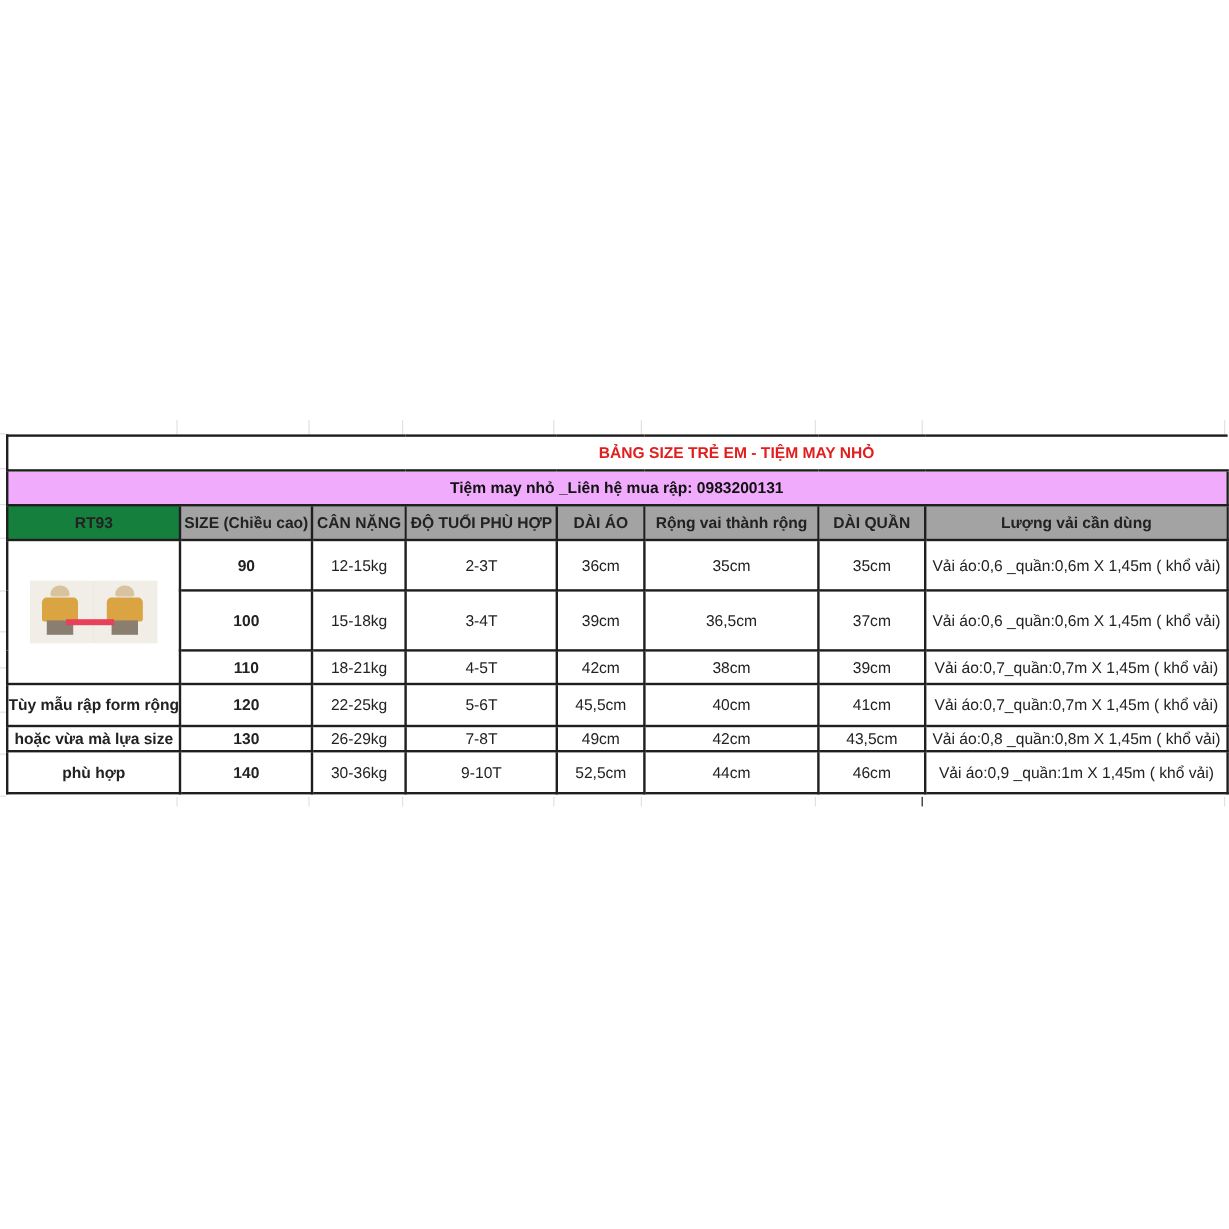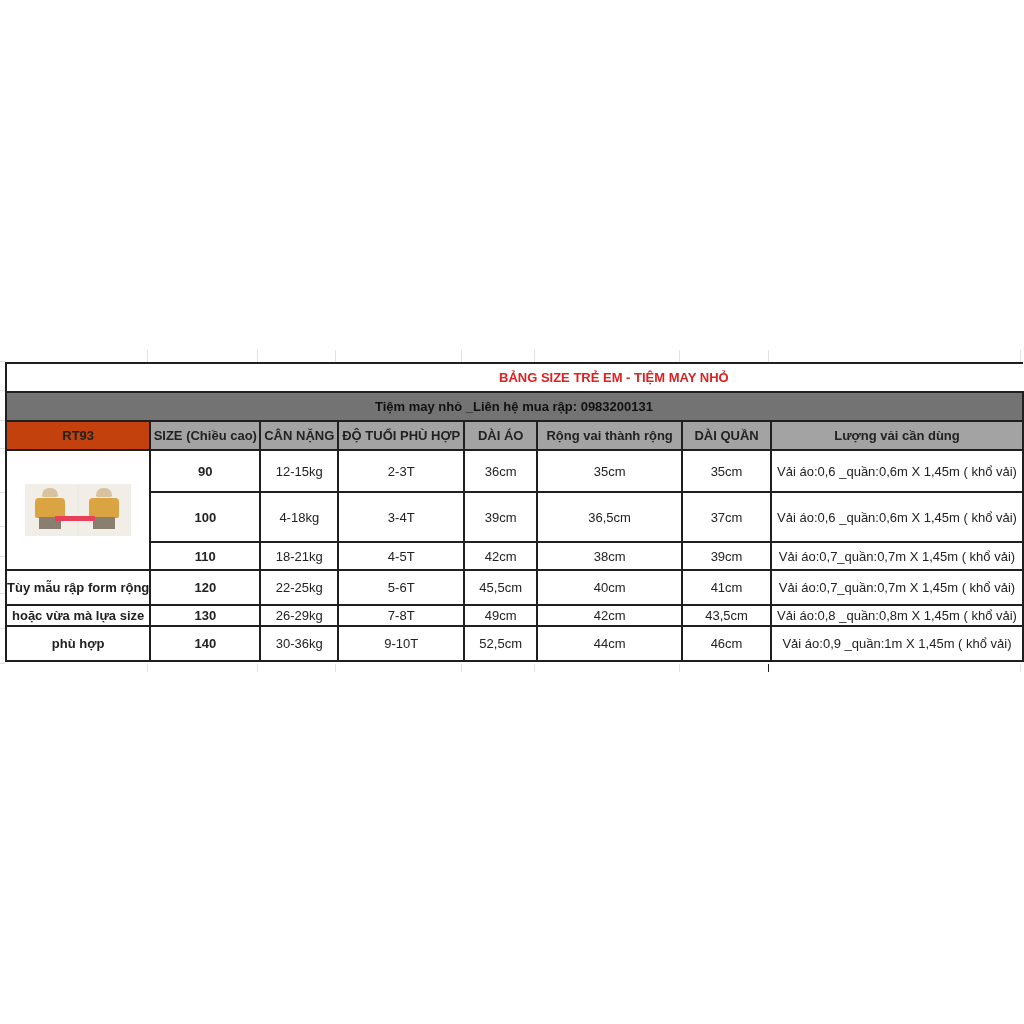--- a/index.html
+++ b/index.html
@@ -7,24 +7,24 @@
   .gridtop { position:absolute; left:0; top:350px; width:1024px; height:12px; }
   .gridtop .v { position:absolute; top:0; width:1px; height:12px; background:#e2e2e2; }
   .gridbot { position:absolute; left:0; top:664px; width:1024px; height:8px; }
   .gridbot .v { position:absolute; top:0; width:1px; height:8px; background:#e2e2e2; }
   .leftmarks .h { position:absolute; left:0; width:5px; height:1px; background:#e2e2e2; }
 
   table.sheet { position:absolute; left:5px; top:362px; border-collapse:collapse; table-layout:fixed;padding-left:24px; }
   table.sheet td { border:2px solid #1f1f1f; padding:0; text-align:center; vertical-align:middle; font-size:13px; color:#222; white-space:nowrap; overflow:hidden; }
   .title-row td { height:27px; }
   .title { color:#e02020; font-weight:bold; font-size:13px; }
-  .contact-row td { background:#737373; height:27px; }
+  .contact-row td { background:#f0abfc; height:27px; }
   .contact { font-weight:bold; font-size:13px; color:#111; }
   .head-row td { height:27px; font-weight:bold; font-size:13px; color:#111; }
-  .green { background:#c2410c; }
+  .green { background:#15803d; }
   .blue { background:#a3a3a3; }
   .size { font-weight:bold; font-size:13px; color:#111; }
   .note { color:#1a1aa6; font-weight:bold; font-size:11px; }
   .photo { width:106px; height:52px; margin:0 auto; position:relative; background:#eeeae4; display:flex; gap:2px; }
   .photo .pic { flex:1; position:relative; background:#f1ede7; overflow:hidden; }
   .photo .shirt { position:absolute; left:10px; top:14px; width:30px; height:20px; background:#d9a441; border-radius:4px 4px 2px 2px; }
   .photo .shorts { position:absolute; left:14px; top:33px; width:22px; height:12px; background:#8a7e70; }
   .photo .hat { position:absolute; left:17px; top:4px; width:16px; height:9px; background:#d8c3a0; border-radius:8px 8px 2px 2px; }
   .photo .label { position:absolute; left:30px; top:32px; width:40px; height:5px; background:#e8405a; }
 </style>
@@ -102,21 +102,21 @@
     <td class="size">90</td>
     <td>12-15kg</td>
     <td>2-3T</td>
     <td>36cm</td>
     <td>35cm</td>
     <td>35cm</td>
     <td>Vải áo:0,6 _quần:0,6m X 1,45m ( khổ vải)</td>
   </tr>
   <tr style="height:50px">
     <td class="size">100</td>
-    <td>4-18kg</td>
+    <td>15-18kg</td>
     <td>3-4T</td>
     <td>39cm</td>
     <td>36,5cm</td>
     <td>37cm</td>
     <td>Vải áo:0,6 _quần:0,6m X 1,45m ( khổ vải)</td>
   </tr>
   <tr style="height:28px">
     <td class="size">110</td>
     <td>18-21kg</td>
     <td>4-5T</td>

